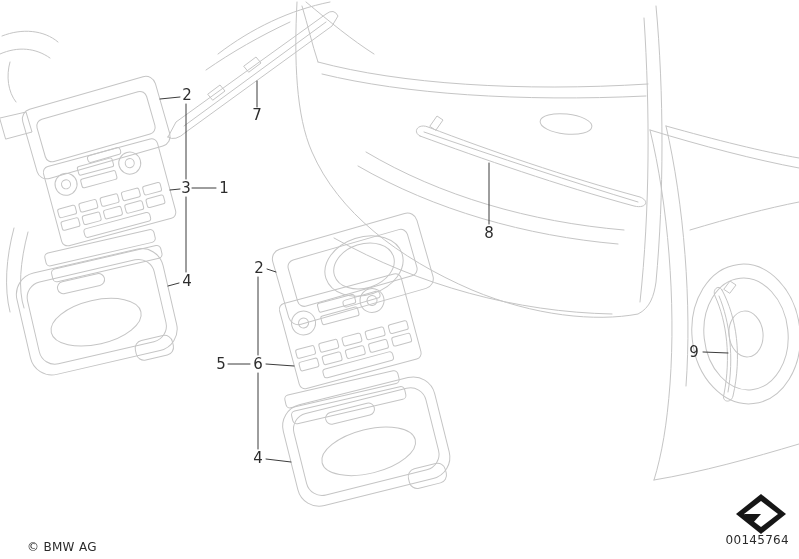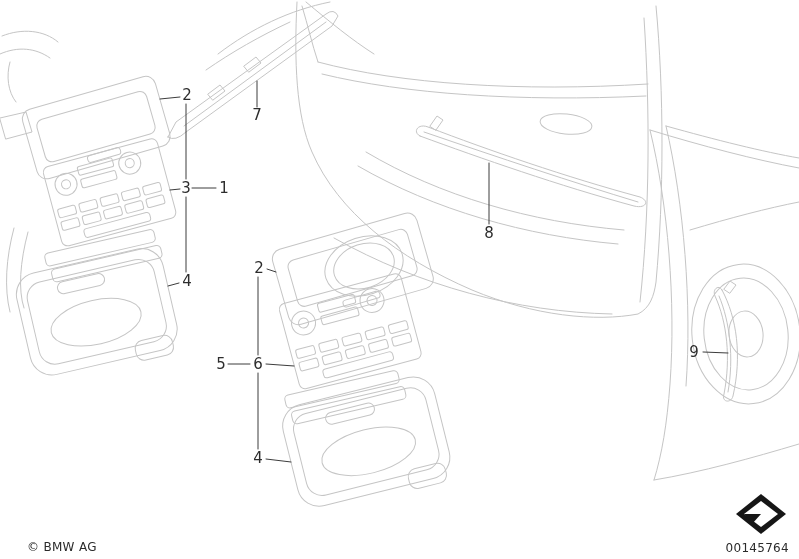--- a/index.html
+++ b/index.html
@@ -24,21 +24,21 @@
     user-select: none;
   }
   .footer-text {
     position: absolute;
     font-family: "DejaVu Sans", sans-serif;
     font-size: 12px;
     color: #2b2b2b;
     letter-spacing: 0.3px;
   }
   #copyright { left: 27px; bottom: 5px; text-align: right; }
-  #docnum { right: 10px; bottom: 4px; }
+  #docnum { right: 10px; bottom: 12px; }
 </style>
 </head>
 <body>
 
 <div class="stage">
 
   <svg class="sketch" width="799" height="559" viewBox="0 0 799 559" aria-hidden="true">
 
     <g stroke="#c5c5c5" fill="none" stroke-width="1" stroke-linecap="round" stroke-linejoin="round">
 

